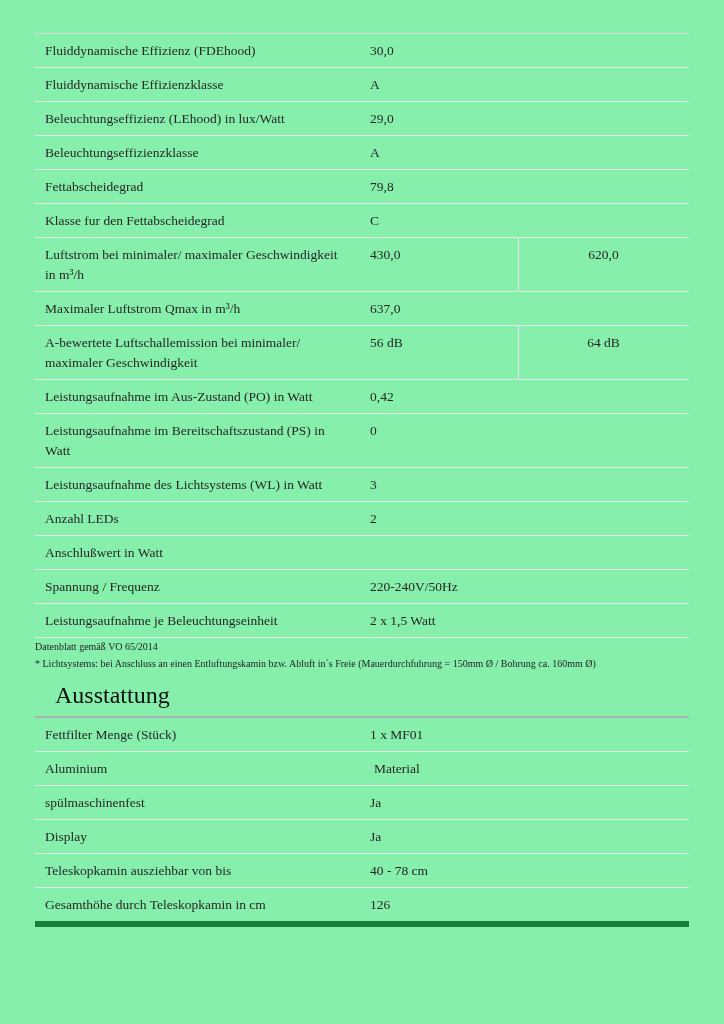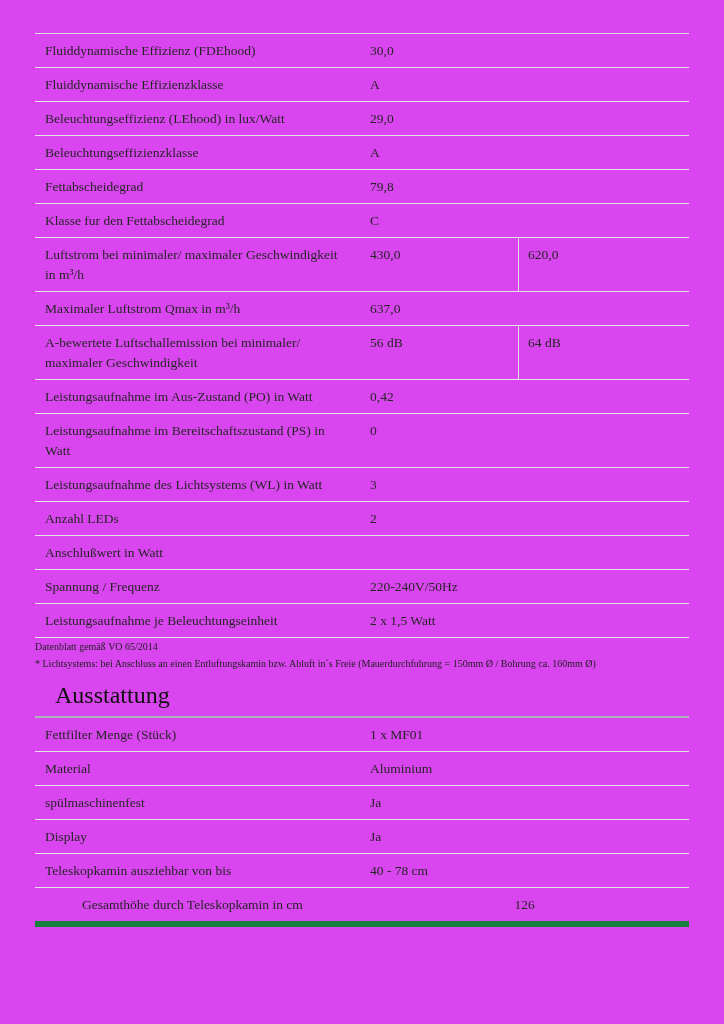--- a/index.html
+++ b/index.html
@@ -5,38 +5,38 @@
   * { margin: 0; padding: 0; box-sizing: border-box; }
   html, body { background: #ffffff; }
   body {
     font-family: "Liberation Serif", "DejaVu Serif", serif;
     color: #262626;
   }
   .page {
     position: relative;
     width: 724px;
     height: 1024px;
-    background: #d946ef;
+    background: #86efac;
     overflow: hidden;
   }
   .content {
     padding: 0 35px;
   }
   .datatable {
     width: 654px;
   }
   .spec-table {
     margin-top: 33px;
     border-top: 1px solid #dadada;
   }
   .features-table {
     border-top: 2px solid #a9b3b7;
     border-bottom: 6px solid #15803d;
   }
-  .features-table .row:last-child { border-bottom: none; text-align: center; }
+  .features-table .row:last-child { border-bottom: none; }
   .row {
     display: flex;
     border-bottom: 1px solid #e4e4e4;
   }
   .cell {
     font-size: 13.5px;
     line-height: 20px;
     padding: 7px 10px 6px 10px;
     color: #262626;
   }
@@ -47,20 +47,21 @@
   .cell.value {
     width: 158px;
   }
   .cell.value.wide {
     flex: 1;
   }
   .cell.value2 {
     flex: 1;
     border-left: 1px solid #e0e0e0;
     padding-left: 9px;
+    text-align: center;
   }
   .footnotes {
     font-size: 10px;
     line-height: 17px;
     color: #1f1f1f;
   }
   .section-title {
     margin-top: 8px;
     margin-bottom: 6px;
     font-size: 24px;
@@ -150,22 +151,22 @@
     </div>
 
     <h1 class="section-title">Ausstattung</h1>
 
     <div class="datatable features-table" id="features-table">
         <div class="row">
           <div class="cell label">Fettfilter Menge (Stück)</div>
           <div class="cell value wide">1 x MF01</div>
         </div>
         <div class="row">
+          <div class="cell value wide">Aluminium</div>
           <div class="cell label">Material</div>
-          <div class="cell value wide">Aluminium</div>
         </div>
         <div class="row">
           <div class="cell label">spülmaschinenfest</div>
           <div class="cell value wide">Ja</div>
         </div>
         <div class="row">
           <div class="cell label">Display</div>
           <div class="cell value wide">Ja</div>
         </div>
         <div class="row">

